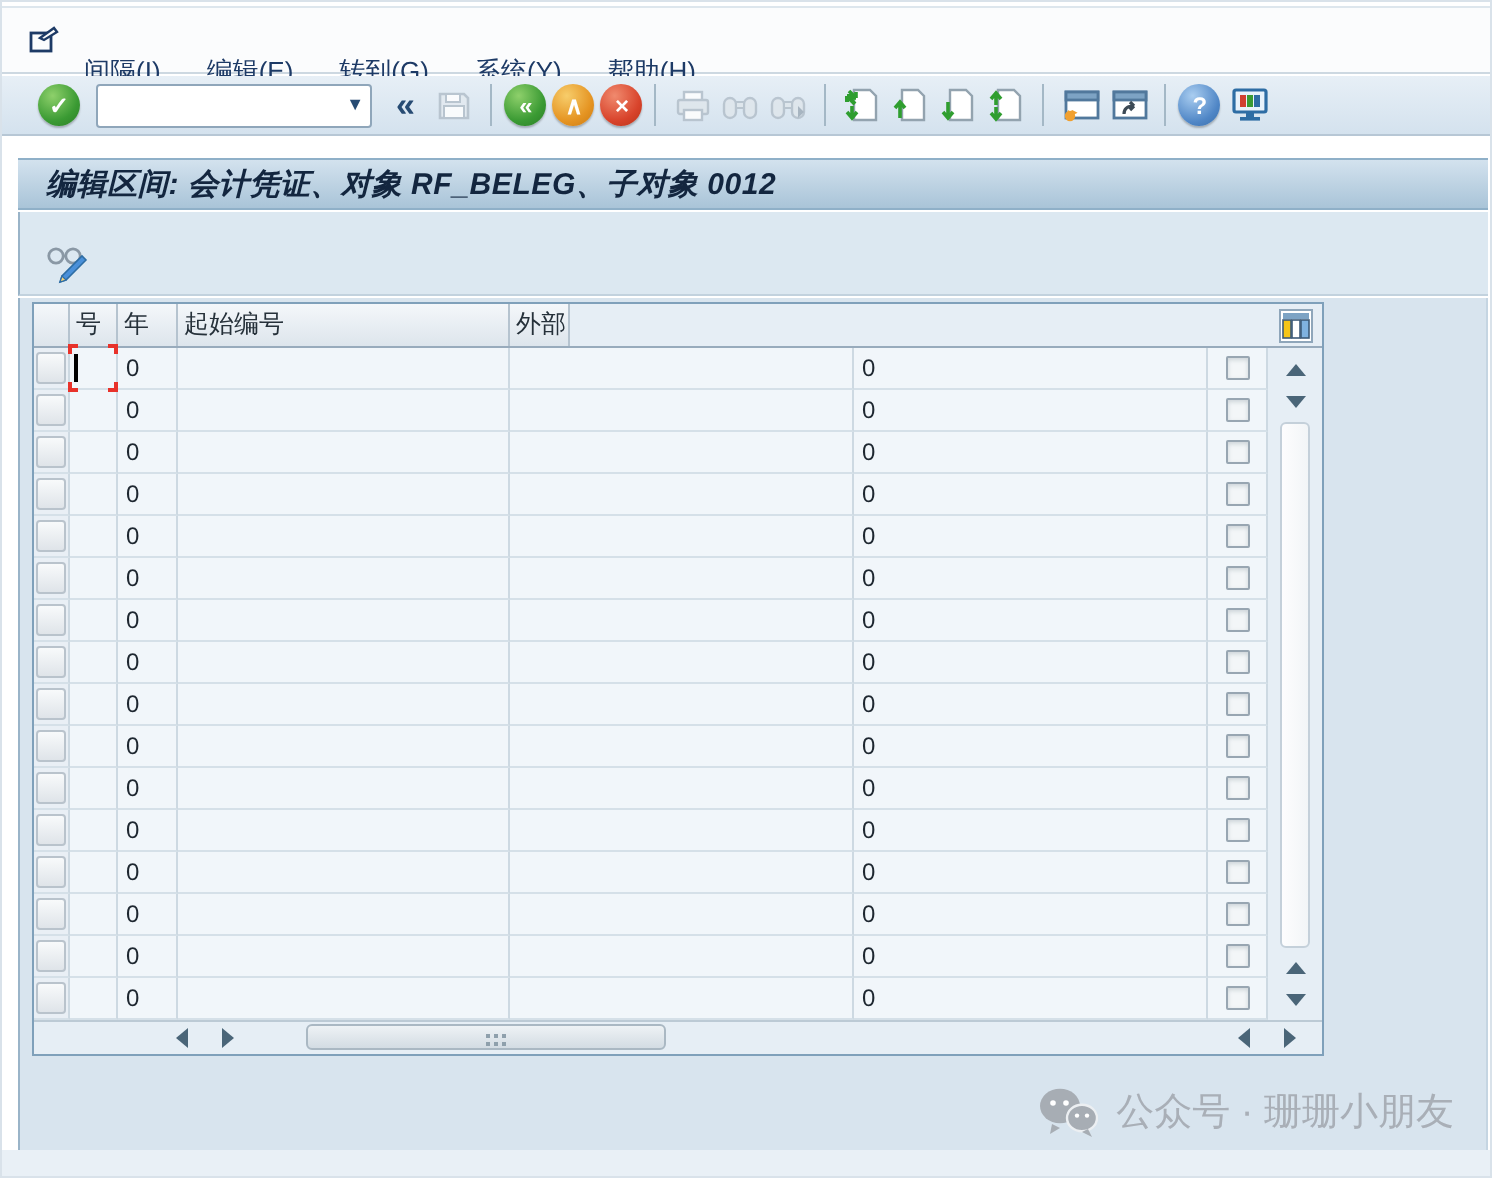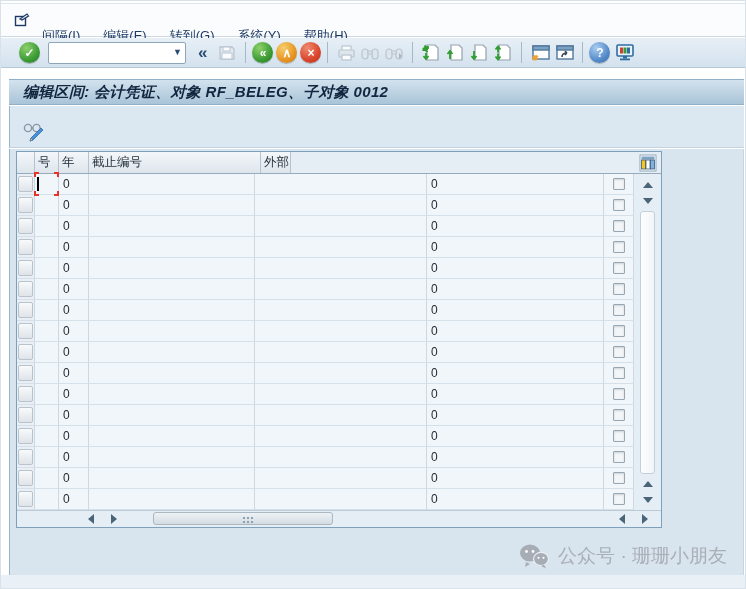--- a/index.html
+++ b/index.html
@@ -254,21 +254,21 @@
     </span>
   </div>
 
   <div class="workarea">
     <div class="tablebox">
 
       <div class="thead">
         <span class="hcell w-sel"></span>
         <span class="hcell w-no">号</span>
         <span class="hcell w-year">年</span>
-        <span class="hcell w-to">截止编号</span>
+        <span class="hcell w-from">起始编号</span>
         <span class="hcell w-ext">外部</span>
         <span class="gut">
           <span style="display:flex;cursor:pointer">
             <svg width="18" height="18" viewBox="0 0 18 18">
                 <rect x="1" y="1" width="16" height="16" fill="#fff" stroke="#8fa6ba" stroke-width="1"></rect>
                 <rect x="2.5" y="2.5" width="13" height="3" fill="#7da3c4"></rect>
                 <rect x="2.5" y="6" width="4" height="9" fill="#f5c518" stroke="#3c5a78" stroke-width="0.8"></rect>
                 <rect x="7" y="6" width="4" height="9" fill="#fff" stroke="#3c5a78" stroke-width="0.8"></rect>
                 <rect x="11.5" y="6" width="4" height="9" fill="#7fb2e0" stroke="#3c5a78" stroke-width="0.8"></rect>
               </svg>

